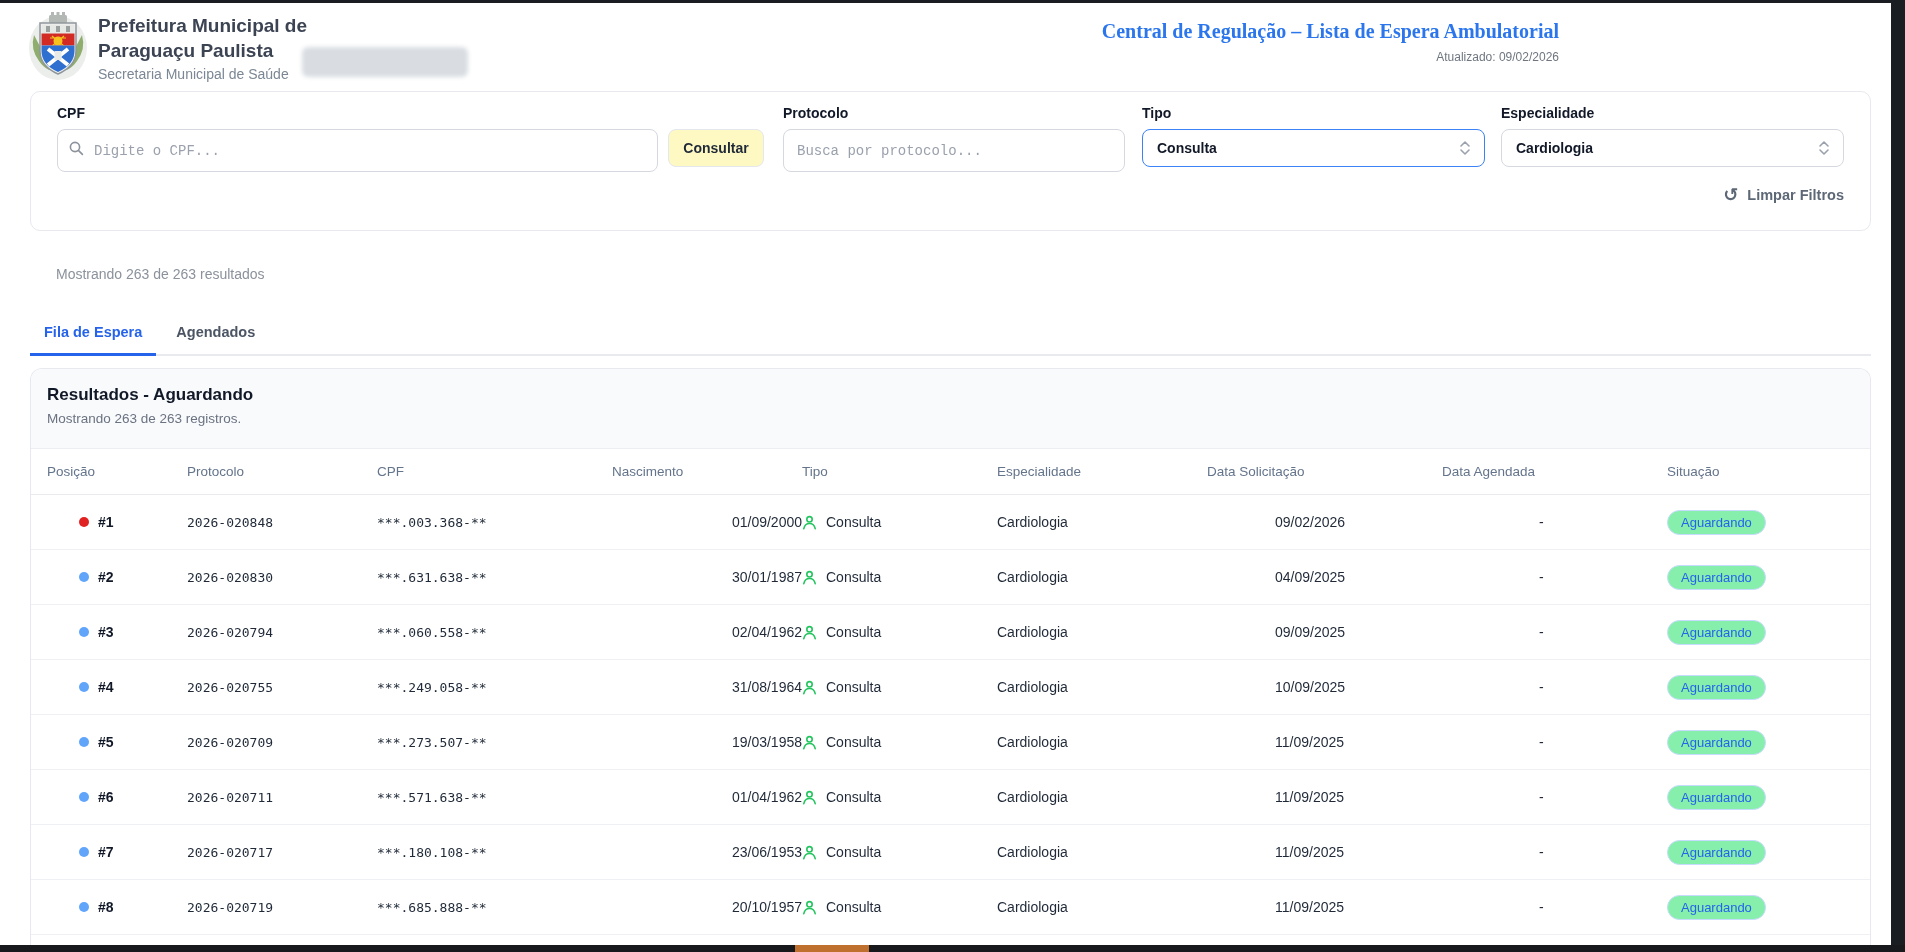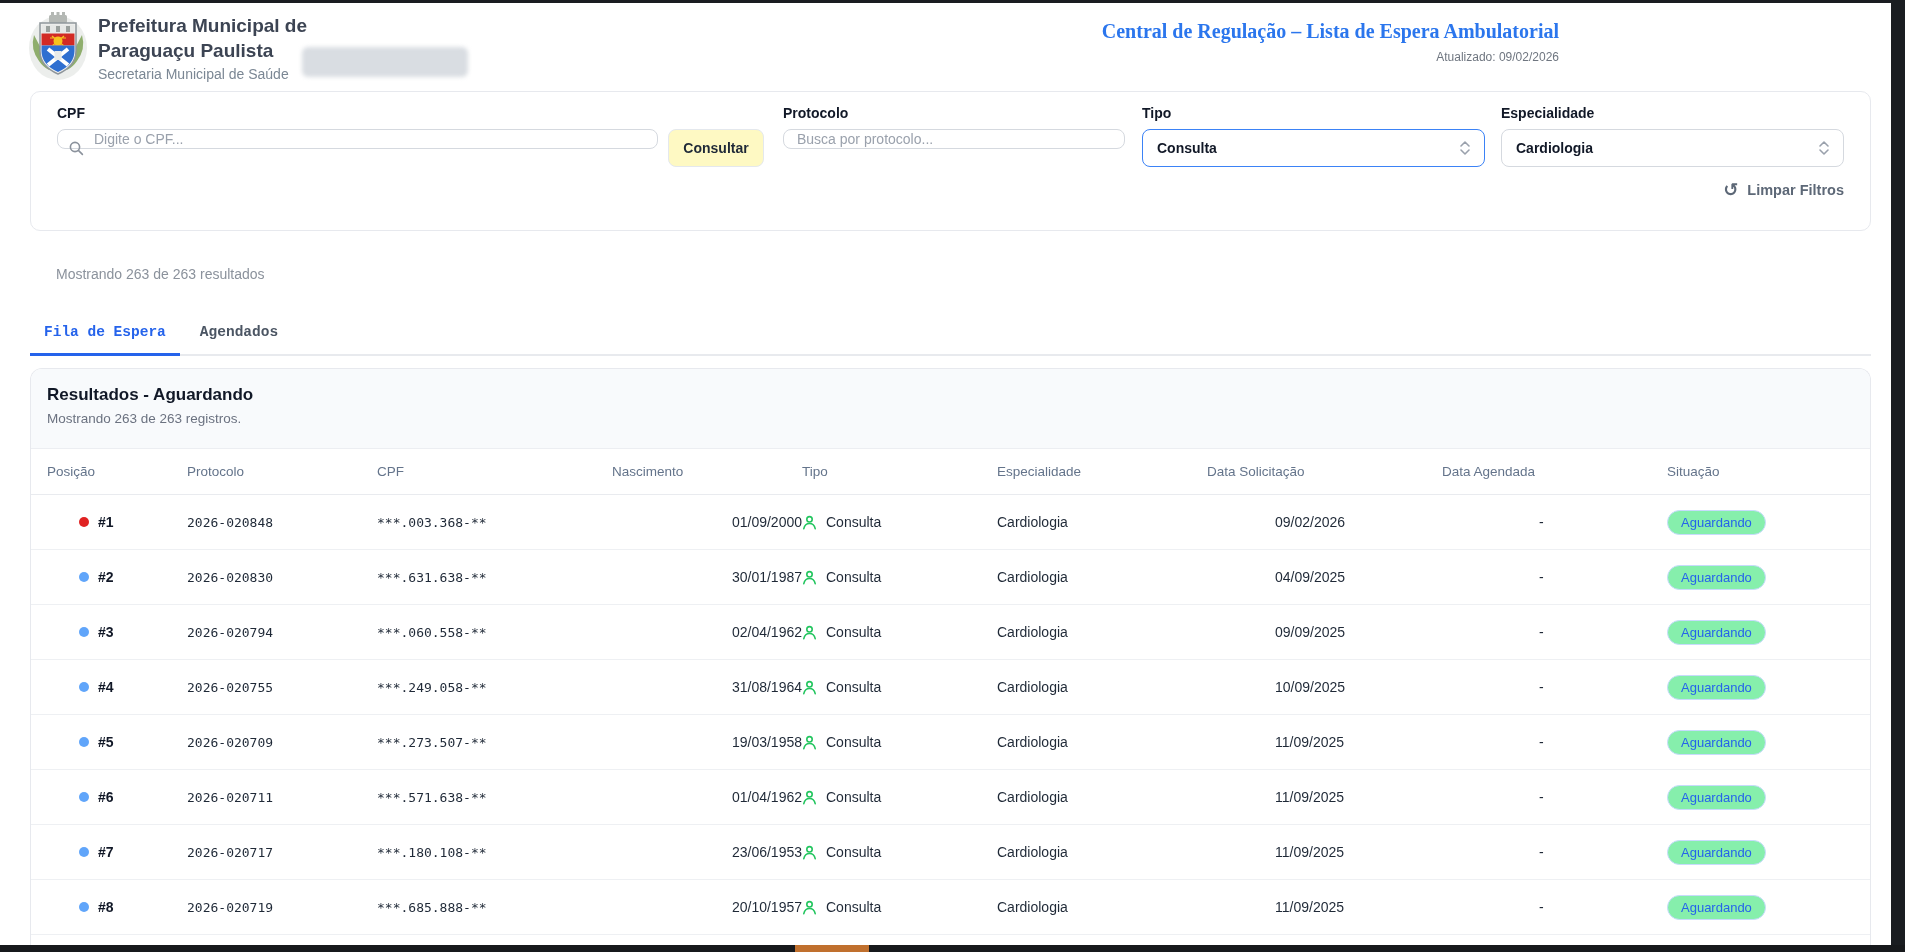--- a/index.html
+++ b/index.html
@@ -27,22 +27,22 @@
 
   
   .filter-card{position:absolute;left:30px;top:91px;width:1841px;height:140px;background:#fff;
     border:1px solid #e7e9ee;border-radius:10px;padding:13px 26px;}
   .filter-row{display:flex;align-items:flex-start;}
   .fgroup{display:flex;flex-direction:column;}
   .field-label{font-size:14px;font-weight:600;color:#111827;margin-bottom:8px;}
   .cpf-group{width:707px;margin-right:19px;}
   .cpf-controls{display:flex;gap:10px;}
   .input-wrap{position:relative;flex:1;}
-  .text-input{width:100%;height:20px;border:1px solid #d5d9df;border-radius:8px;padding:0 12px 0 36px;
-    font-size:14px;color:#404040;font-family:Liberation Sans, sans-serif;outline:none;background:#fff;}
+  .text-input{width:100%;height:43px;border:1px solid #d5d9df;border-radius:8px;padding:0 12px 0 36px;
+    font-size:14px;color:#404040;font-family:Liberation Mono, monospace;outline:none;background:#fff;}
   .text-input.no-icon{padding-left:13px;}
   .text-input::placeholder{color:#9aa1ac;}
   .search-icon{position:absolute;left:11px;top:11px;}
   .consult-btn{width:96px;height:38px;background:#fef9c3;border:1px solid #e4e8ed;border-radius:8px;
     font-size:14px;font-weight:600;color:#1f2937;font-family:inherit;cursor:pointer;}
   .proto-group{width:342px;margin-right:17px;}
   .tipo-group{width:343px;margin-right:16px;}
   .esp-group{width:343px;}
   .select{height:38px;border:1px solid #d5d9df;border-radius:8px;background:#fff;display:flex;
     align-items:center;justify-content:space-between;padding:0 12px 0 14px;font-size:14px;
@@ -53,21 +53,21 @@
     background:none;border:none;cursor:pointer;font-family:inherit;}
   .refresh-glyph{font-size:18px;line-height:16px;color:#5d6877;}
 
   
   .results-count{position:absolute;left:56px;top:266px;font-size:14px;color:#8b929c;}
 
   
   .tabs{position:absolute;left:30px;top:314px;width:1841px;height:42px;display:flex;gap:6px;
     border-bottom:2px solid #e8eaee;}
   .tab{padding:10px 14px 8px;font-size:14.5px;font-weight:600;color:#4b5563;cursor:pointer;
-    margin-bottom:-2px;border-bottom:3px solid transparent;font-family:Liberation Mono, monospace;}
+    margin-bottom:-2px;border-bottom:3px solid transparent;}
   .tab.active{color:#2563eb;border-bottom-color:#2563eb;}
 
   
   .results-card{position:absolute;left:30px;top:368px;width:1841px;height:589px;background:#fff;
     border:1px solid #e7e9ee;border-bottom:none;border-radius:12px 12px 0 0;overflow:hidden;}
   .card-header{height:80px;background:#f8fafc;border-bottom:1px solid #eceef2;padding:16px 16px 0;}
   .card-title{font-size:17px;font-weight:700;color:#111827;}
   .card-subtitle{font-size:13.5px;color:#6b7280;margin-top:6px;}
   .grid-cols{display:grid;grid-template-columns:140px 190px 235px 190px 195px 210px 235px 225px 1fr;
     align-items:center;padding:0 16px;}

